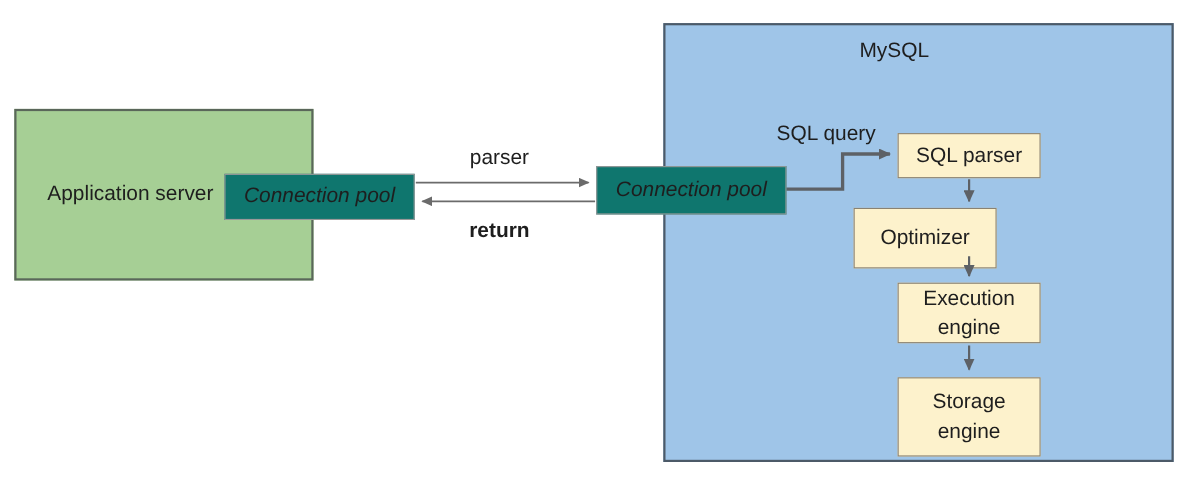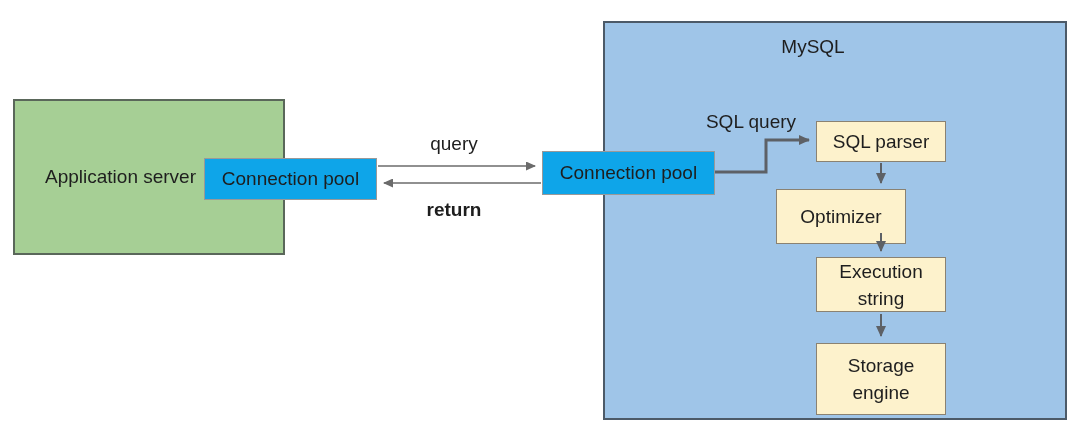--- a/index.html
+++ b/index.html
@@ -12,31 +12,31 @@
     overflow:hidden;
   }
   .node{position:absolute;box-sizing:border-box;display:flex;align-items:center;justify-content:center;text-align:center;}
   .label{position:absolute;text-align:center;white-space:nowrap;}
 
   .green-box{
     left:13px;top:99px;width:272px;height:156px;
     background:#a6cf95;border:2px solid#5a675a;
     justify-content:flex-start;
   }
-  .green-box .txt{padding-left:8px;font-size:19px;margin-left:22px;}
+  .green-box .txt{padding-left:28px;font-size:19px;}
 
   .blue-box{
     left:603px;top:21px;width:464px;height:399px;
     background:#9fc5e8;border:2px solid #4c5a68;
   }
   .mysql-title{left:763px;top:36px;width:100px;font-size:19px;}
 
   .pool{
-    background:#0ea5e9;border:1.5px solid #999999;
-    font-size:19px;z-index:4;
+    background:#0f766e;border:1.5px solid #999999;
+    font-size:19px;z-index:4;font-style:italic;
   }
   .pool-1{left:204px;top:158px;width:173px;height:42px;}
   .pool-2{left:542px;top:151px;width:173px;height:44px;}
 
   .ybox{
     background:#fdf2cc;border:1px solid #8a8272;
     font-size:19px;line-height:27px;z-index:2;
   }
   .ybox .txt{display:inline-block;max-width:112px;}
   .y-parser   {left:816px;top:121px;width:130px;height:41px;}
@@ -62,21 +62,21 @@
     <span class="txt">Application server</span>
   </div>
 
   <div class="node ybox y-parser">
     <span class="txt">SQL parser</span>
   </div>
   <div class="node ybox y-optimizer">
     <span class="txt">Optimizer</span>
   </div>
   <div class="node ybox y-exec">
-    <span class="txt">Execution string</span>
+    <span class="txt">Execution engine</span>
   </div>
   <div class="node ybox y-storage">
     <span class="txt">Storage engine</span>
   </div>
 
   <svg id="wires" width="1080" height="437">
     <defs>
       <marker id="ah-thin" markerUnits="userSpaceOnUse" markerWidth="10" markerHeight="9" refX="9" refY="4.5" orient="auto">
         <path d="M0,0 L10,4.5 L0,9 Z" fill="#6b6b6b"></path>
       </marker>
@@ -92,17 +92,17 @@
     <line x1="881" y1="314" x2="881" y2="336" stroke="#5d6166" stroke-width="2" marker-end="url(#ah-thick)"></line>
   </svg>
 
   <div class="node pool pool-1">
     <span>Connection pool</span>
   </div>
   <div class="node pool pool-2">
     <span>Connection pool</span>
   </div>
 
-  <div class="label lbl-query">query</div>
+  <div class="label lbl-query">parser</div>
   <div class="label lbl-return">return</div>
   <div class="label lbl-sql">SQL query</div>
 
 </div>
 
 </body></html>

